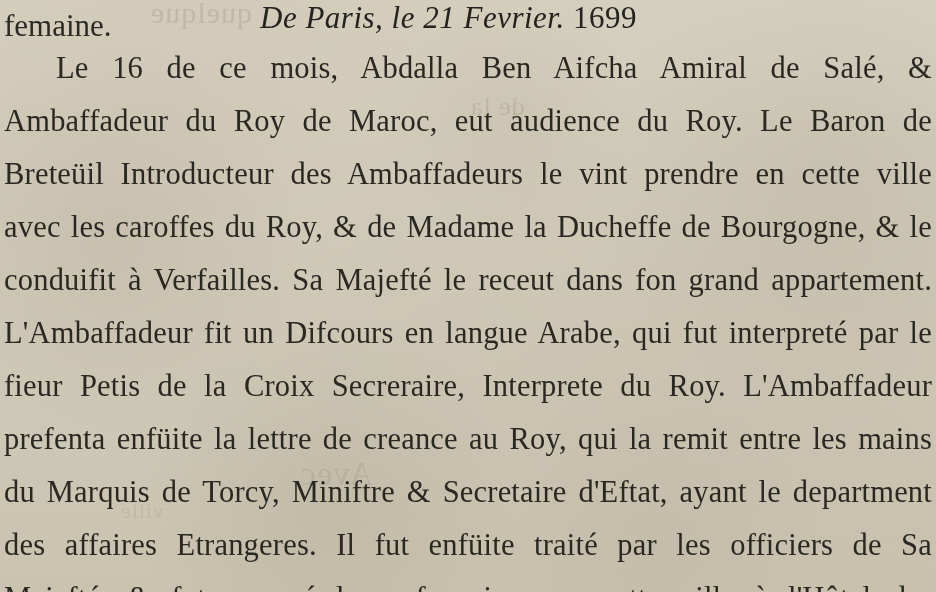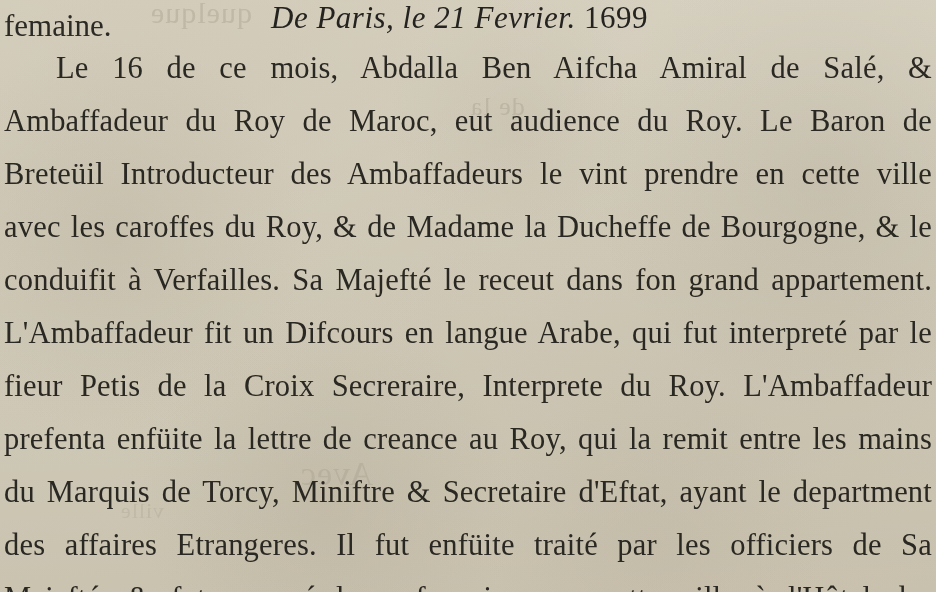--- a/index.html
+++ b/index.html
@@ -68,21 +68,21 @@
     position: absolute;
     left: 4px;
     top: 0px;
     font-size: 31px;
     color: #2b2a25;
     font-family: "Liberation Serif", serif;
     margin-top: 8px;
   }
   .dateline {
     position: absolute;
-    left: 271px;
+    left: 260px;
     top: 0px;
     font-size: 31px;
     font-style: italic;
     color: #242320;
     letter-spacing: 0.5px;
     font-family: "Liberation Serif", serif;
   }
   .dateline .yr {
     font-style: normal;
   }

